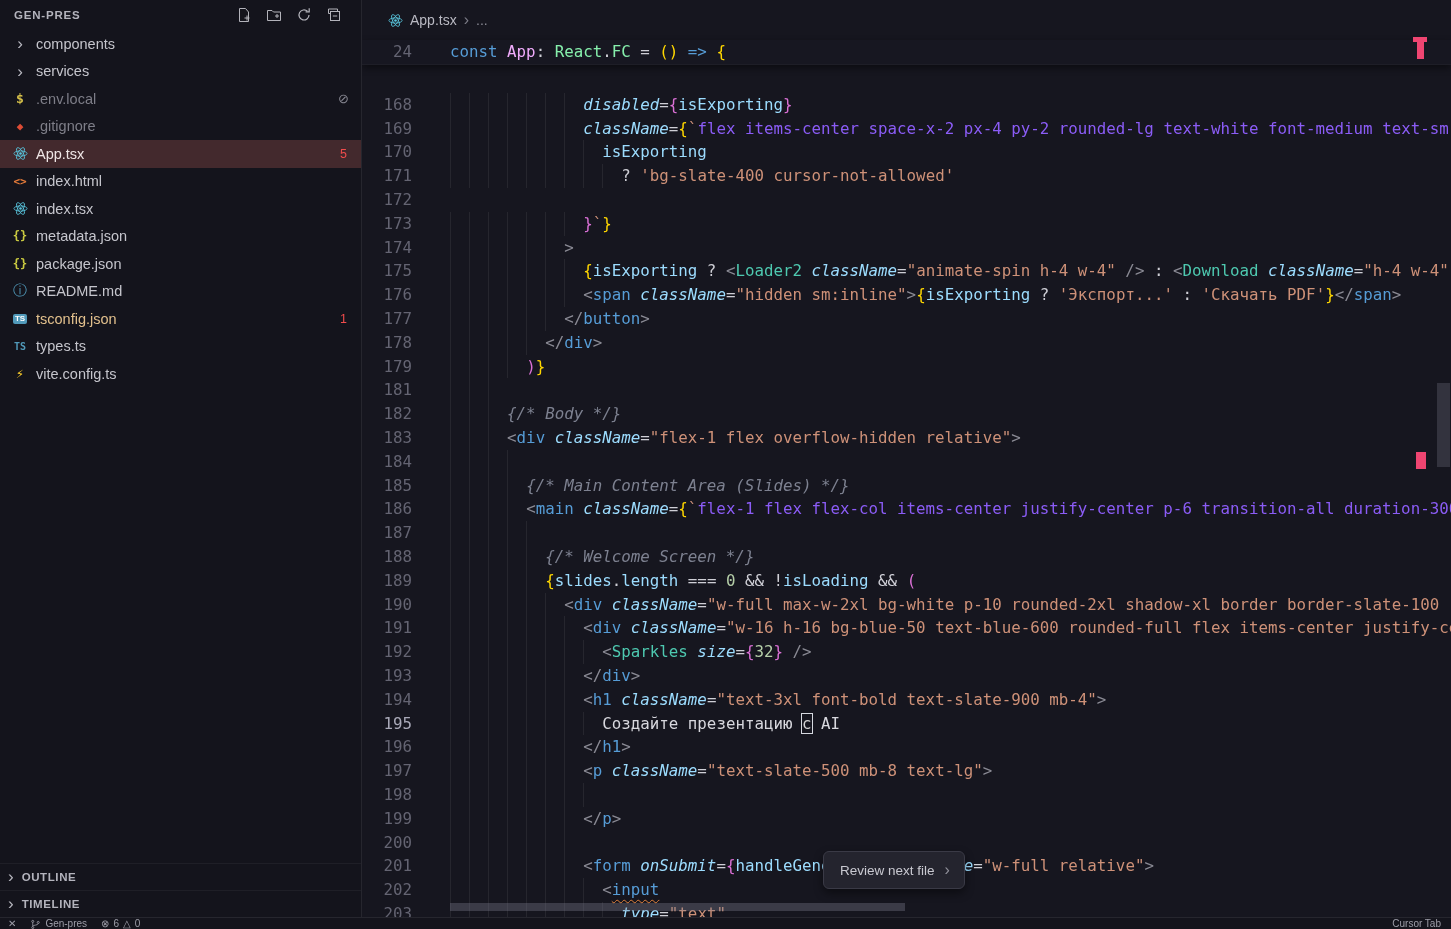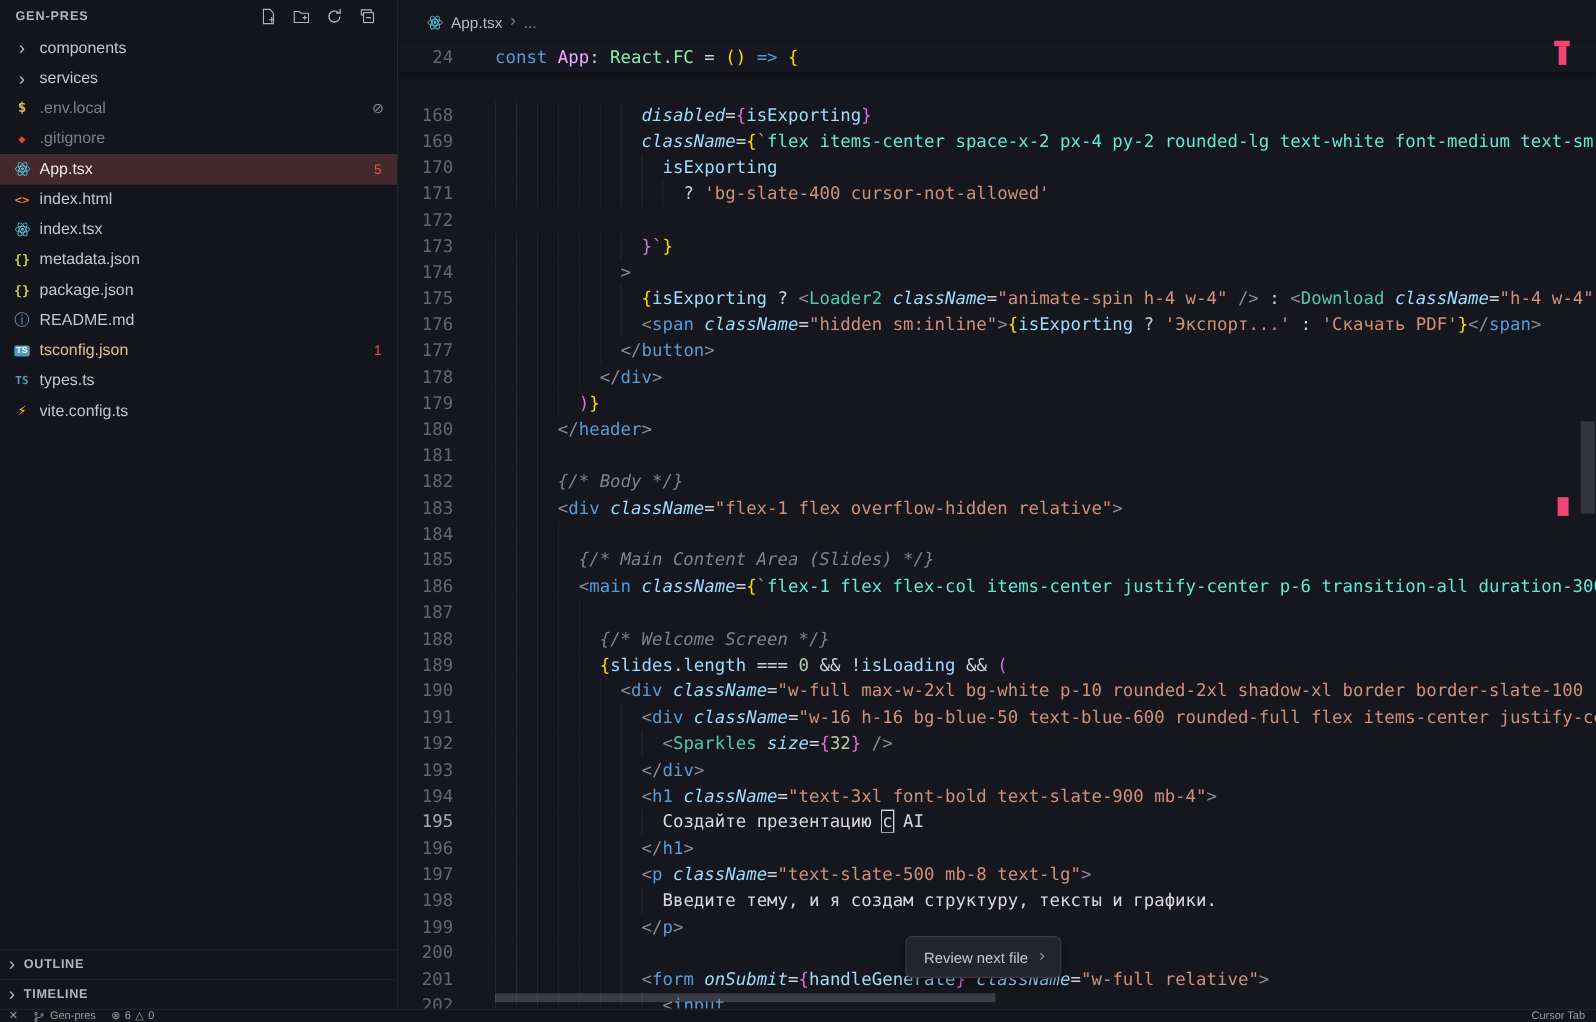--- a/index.html
+++ b/index.html
@@ -51,21 +51,21 @@
   .lc { white-space:pre; padding-left:38px; color:#d4d4d4; }
   .ig { display:inline-block; white-space:pre; box-shadow:inset 1px 0 0 rgba(255,255,255,.07); }
 
   .sticky { position:relative; z-index:3; background:#171721;
             box-shadow:0 3px 7px rgba(0,0,0,.45); border-bottom:1px solid rgba(255,255,255,.03); }
   #code-lines { padding-top:4px;margin-top:24px; }
 
   
   .t-kw{color:#569cd6} .t-cnst{color:#f0abfc} .t-type{color:#86efac} .t-comp{color:#4ec9b0}
   .t-tag{color:#569cd6} .t-attr{color:#9cdcfe;font-style:italic} .t-var{color:#9cdcfe}
-  .t-num{color:#b5cea8} .t-str{color:#ce9178} .t-tpl{color:#5eead4}
+  .t-num{color:#b5cea8} .t-str{color:#ce9178} .t-tpl{color:#8b5cf6}
   .t-com{color:#7d8190;font-style:italic} .t-pun{color:#cfcfd6} .t-op{color:#cfcfd6}
   .t-ang{color:#8a8a94} .t-b1{color:#ffd700} .t-b2{color:#da70d6} .t-txt{color:#d8d8de}
   .t-cur{ box-shadow:0 0 0 1px #d6d9e0; }
   .t-sq  { text-decoration:underline wavy #f14c4c; text-decoration-thickness:1px; text-underline-offset:4px; }
   .t-sqw { text-decoration:underline wavy #e0813d; text-decoration-thickness:1px; text-underline-offset:4px; }
 
   
   .review-pill { position:absolute; left:461px; top:851px; height:38px; z-index:5;
                  display:flex; align-items:center; gap:10px; padding:0 14px 0 16px;
                  background:#24242e; border:1px solid #3a3a46; border-radius:6px;
@@ -300,24 +300,20 @@
       </div>
       <div class="cl">
         <span class="ln">178</span>
         <span class="lc"><span class="ig">  </span><span class="ig">  </span><span class="ig">  </span><span class="ig">  </span><span class="ig">  </span><span class="t-ang">&lt;/</span><span class="t-tag">div</span><span class="t-ang">&gt;</span></span>
       </div>
       <div class="cl">
         <span class="ln">179</span>
         <span class="lc"><span class="ig">  </span><span class="ig">  </span><span class="ig">  </span><span class="ig">  </span><span class="t-b2">)</span><span class="t-b1">}</span></span>
       </div>
       <div class="cl">
-        <span class="ln">180</span>
-        <span class="lc"><span class="ig">  </span><span class="ig">  </span><span class="ig">  </span><span class="t-ang">&lt;/</span><span class="t-tag">header</span><span class="t-ang">&gt;</span></span>
-      </div>
-      <div class="cl">
         <span class="ln">181</span>
         <span class="lc"><span class="ig">  </span><span class="ig">  </span><span class="ig">  </span></span>
       </div>
       <div class="cl">
         <span class="ln">182</span>
         <span class="lc"><span class="ig">  </span><span class="ig">  </span><span class="ig">  </span><span class="t-com">{/* Body */}</span></span>
       </div>
       <div class="cl">
         <span class="ln">183</span>
         <span class="lc"><span class="ig">  </span><span class="ig">  </span><span class="ig">  </span><span class="t-ang">&lt;</span><span class="t-tag">div</span><span class="t-attr"> className</span><span class="t-pun">=</span><span class="t-str">"flex-1 flex overflow-hidden relative"</span><span class="t-ang">&gt;</span></span>
@@ -373,21 +369,21 @@
       <div class="cl">
         <span class="ln">196</span>
         <span class="lc"><span class="ig">  </span><span class="ig">  </span><span class="ig">  </span><span class="ig">  </span><span class="ig">  </span><span class="ig">  </span><span class="ig">  </span><span class="t-ang">&lt;/</span><span class="t-tag">h1</span><span class="t-ang">&gt;</span></span>
       </div>
       <div class="cl">
         <span class="ln">197</span>
         <span class="lc"><span class="ig">  </span><span class="ig">  </span><span class="ig">  </span><span class="ig">  </span><span class="ig">  </span><span class="ig">  </span><span class="ig">  </span><span class="t-ang">&lt;</span><span class="t-tag">p</span><span class="t-attr"> className</span><span class="t-pun">=</span><span class="t-str">"text-slate-500 mb-8 text-lg"</span><span class="t-ang">&gt;</span></span>
       </div>
       <div class="cl">
         <span class="ln">198</span>
-        <span class="lc"><span class="ig">  </span><span class="ig">  </span><span class="ig">  </span><span class="ig">  </span><span class="ig">  </span><span class="ig">  </span><span class="ig">  </span><span class="ig">  </span><span class="t-txt">Введите тему, и я создам структуру, тексты и графики.</span></span>
+        <span class="lc"><span class="ig">  </span><span class="ig">  </span><span class="ig">  </span><span class="ig">  </span><span class="ig">  </span><span class="ig">  </span><span class="ig">  </span><span class="ig">  </span></span>
       </div>
       <div class="cl">
         <span class="ln">199</span>
         <span class="lc"><span class="ig">  </span><span class="ig">  </span><span class="ig">  </span><span class="ig">  </span><span class="ig">  </span><span class="ig">  </span><span class="ig">  </span><span class="t-ang">&lt;/</span><span class="t-tag">p</span><span class="t-ang">&gt;</span></span>
       </div>
       <div class="cl">
         <span class="ln">200</span>
         <span class="lc"><span class="ig">  </span><span class="ig">  </span><span class="ig">  </span><span class="ig">  </span><span class="ig">  </span><span class="ig">  </span><span class="ig">  </span></span>
       </div>
       <div class="cl">

